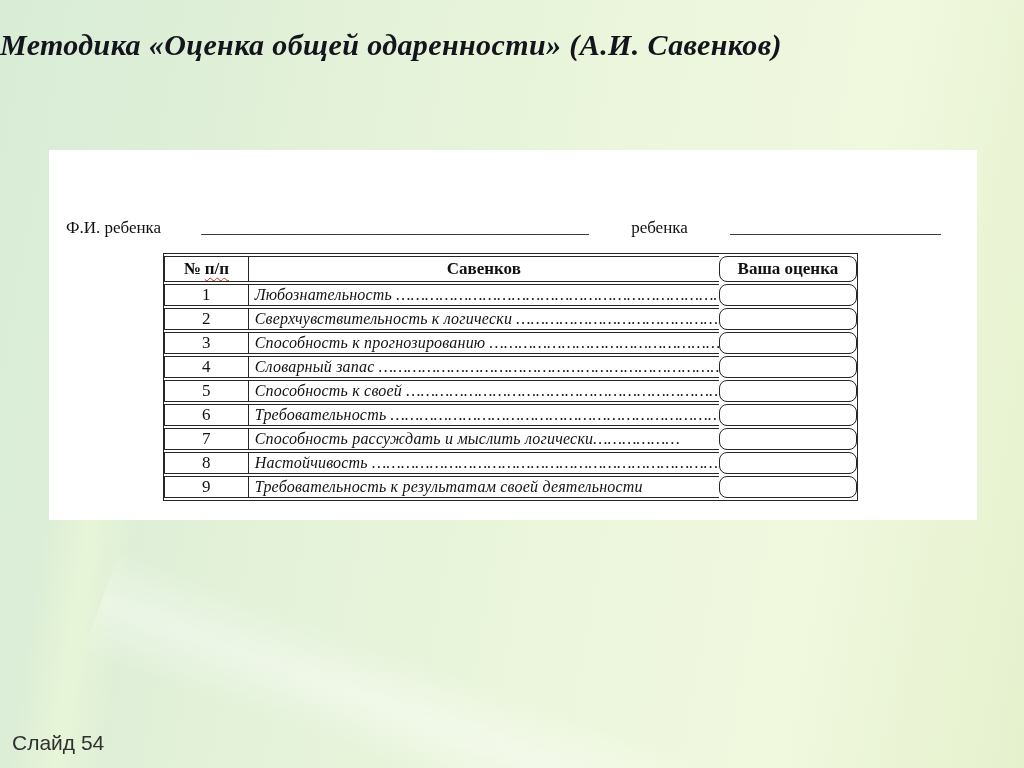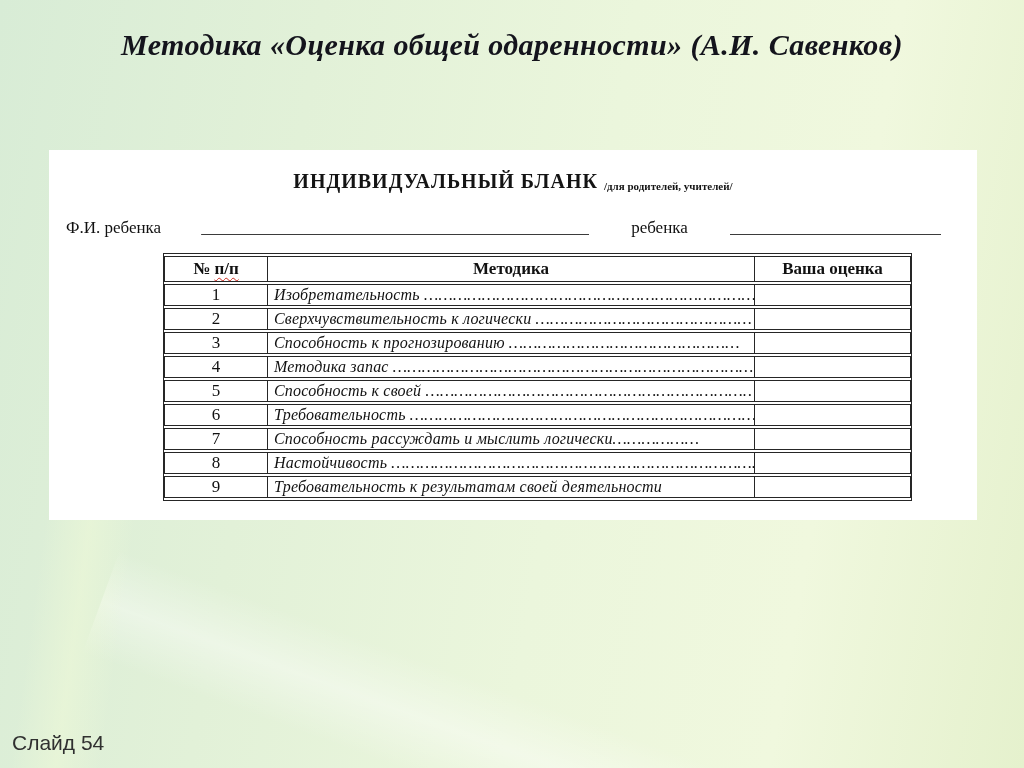--- a/index.html
+++ b/index.html
@@ -17,21 +17,21 @@
     position:absolute;width:1500px;height:110px;left:120px;top:550px;
     transform:rotate(20deg);transform-origin:left top;pointer-events:none;
     background:linear-gradient(rgba(255,255,255,0) 0%, rgba(255,255,255,0.38) 50%, rgba(255,255,255,0) 100%);
   }
   .swoosh2{
     position:absolute;width:90px;height:420px;left:30px;top:420px;
     transform:rotate(8deg);pointer-events:none;
     background:linear-gradient(90deg, rgba(255,255,255,0) 0%, rgba(240,250,215,0.5) 50%, rgba(255,255,255,0) 100%);
   }
   .title{
-    position:absolute;top:28px;left:0;right:0;margin:0;text-align:center;
+    position:absolute;top:28px;left:0;right:0;margin:0;
     font-family:"Liberation Serif", serif;font-style:italic;font-weight:bold;
     font-size:30px;color:var(--title);letter-spacing:.4px;
   }
   .panel{
     position:absolute;left:49px;top:150px;width:928px;height:370px;
     background:var(--panel);color:var(--text);
   }
   .form-heading{
     position:absolute;top:20px;left:0;right:0;text-align:center;
     font-size:20px;font-weight:bold;letter-spacing:1px;color:#141414;
@@ -51,28 +51,28 @@
   .form-table{
     position:absolute;top:103px;left:114px;width:695px;
     border-collapse:separate;border-spacing:0 2px;table-layout:fixed;
     border-left:1px solid var(--border);border-right:1px solid var(--border);
     border-top:1px solid var(--border);border-bottom:1px solid var(--border);
   }
   .form-table th,.form-table td{
     border-top:1.5px solid var(--border);border-bottom:1.5px solid var(--border);
     padding:0 6px;overflow:hidden;
   }
-  .form-table th{height:24px;font-size:17px;font-weight:bold;text-align:center;padding:0 12px;}
+  .form-table th{height:24px;font-size:17px;font-weight:bold;text-align:center;padding:0 2px;}
   .form-table td{height:17px;font-size:16px;vertical-align:middle;}
   .form-table td+td,.form-table th+th{border-left:1.5px solid var(--border);}
   .form-table th:first-child,.form-table td:first-child{border-left:1.5px solid var(--border);}
   .form-table th:last-child,.form-table td:last-child{border-right:1.5px solid var(--border);}
   .col-num{width:78px;}
   .col-quality{width:462px;}
-  .col-score{width:131px;}
+  .col-score{width:131px;border-radius:8px;}
   td.col-num{text-align:center;font-size:17px;}
   td.col-quality{white-space:nowrap;font-style:italic;font-size:16px;letter-spacing:.2px;}
   .misspell{
     text-decoration:underline;text-decoration-style:wavy;
     text-decoration-color:var(--squiggle);text-decoration-thickness:1px;
     text-underline-offset:3px;
   }
   .num-prefix{margin-right:4px;}
   .dots{font-style:italic;}
   .footer{
@@ -83,58 +83,55 @@
 </head>
 <body>
 
 <div class="slide">
   <div class="swoosh1"></div>
   <div class="swoosh2"></div>
 
   <h1 class="title">Методика «Оценка общей одаренности» (А.И. Савенков)</h1>
 
   <div class="panel">
-    <div class="form-heading">
-      <span>ИНДИВИДУАЛЬНЫЙ БЛАНК</span><span class="note">/для родителей, учителей/</span>
-    </div>
 
     <div class="name-line">
       <span class="lbl">Ф.И. ребенка</span>
       <span class="blank blank1">____________________________________________________________</span>
       <span class="lbl">ребенка</span>
       <span class="blank blank2">____________________________________________________________</span>
     </div>
 
     <table class="form-table">
       <thead>
         <tr>
           <th class="col-num"><span class="num-prefix">№</span><span class="misspell">п/п</span></th>
-          <th class="col-quality">Методика</th>
+          <th class="col-quality">Савенков</th>
           <th class="col-score">Ваша оценка</th>
         </tr>
       </thead>
       <tbody id="rows">
           <tr>
             <td class="col-num">1</td>
-            <td class="col-quality"><span>Изобретательность</span><span class="dots">  ……………………………………………………………………………</span></td>
+            <td class="col-quality"><span>Любознательность</span><span class="dots">  ……………………………………………………………………………</span></td>
             <td class="col-score"></td>
           </tr>
           <tr>
             <td class="col-num">2</td>
             <td class="col-quality"><span>Сверхчувствительность  к логически</span><span class="dots">  ………………………………………</span></td>
             <td class="col-score"></td>
           </tr>
           <tr>
             <td class="col-num">3</td>
             <td class="col-quality"><span>Способность к прогнозированию</span><span class="dots">  …………………………………………</span></td>
             <td class="col-score"></td>
           </tr>
           <tr>
             <td class="col-num">4</td>
-            <td class="col-quality"><span>Методика запас</span><span class="dots"> ………………………………………………………………………</span></td>
+            <td class="col-quality"><span>Словарный запас</span><span class="dots"> ………………………………………………………………………</span></td>
             <td class="col-score"></td>
           </tr>
           <tr>
             <td class="col-num">5</td>
             <td class="col-quality"><span>Способность к своей</span><span class="dots">  ………………………………………………………………</span></td>
             <td class="col-score"></td>
           </tr>
           <tr>
             <td class="col-num">6</td>
             <td class="col-quality"><span>Требовательность</span><span class="dots">  ………………………………………………………………</span></td>

